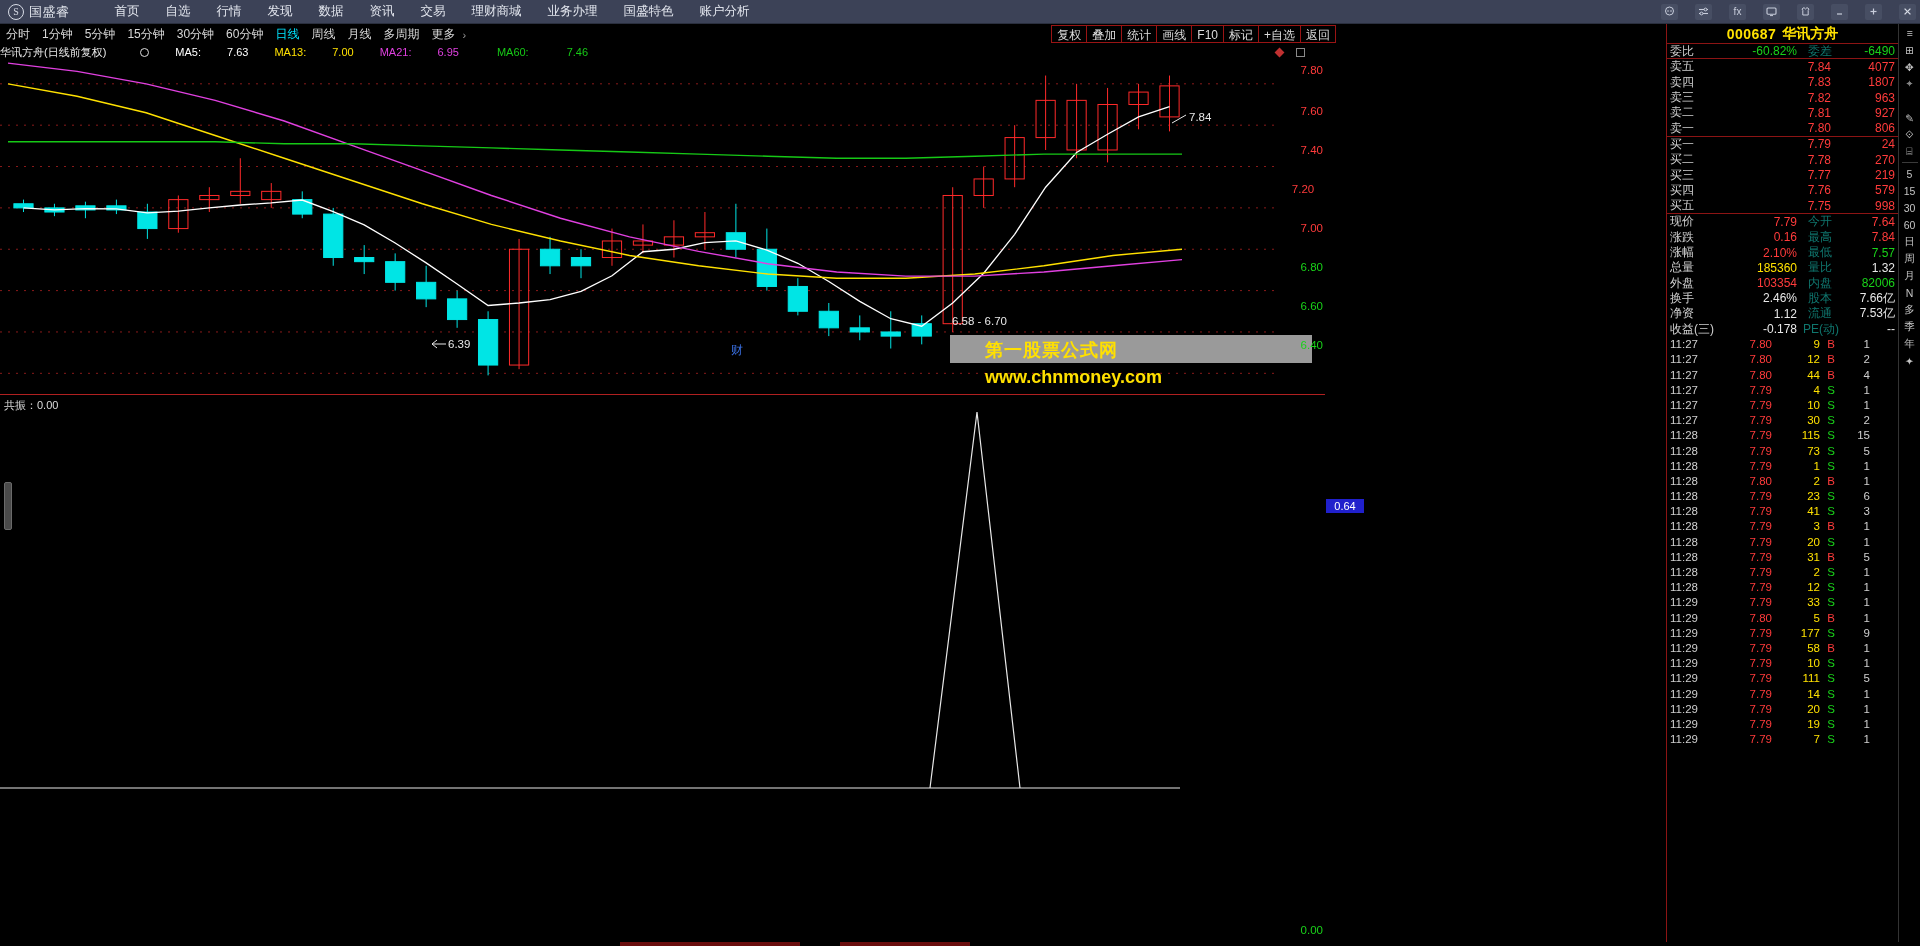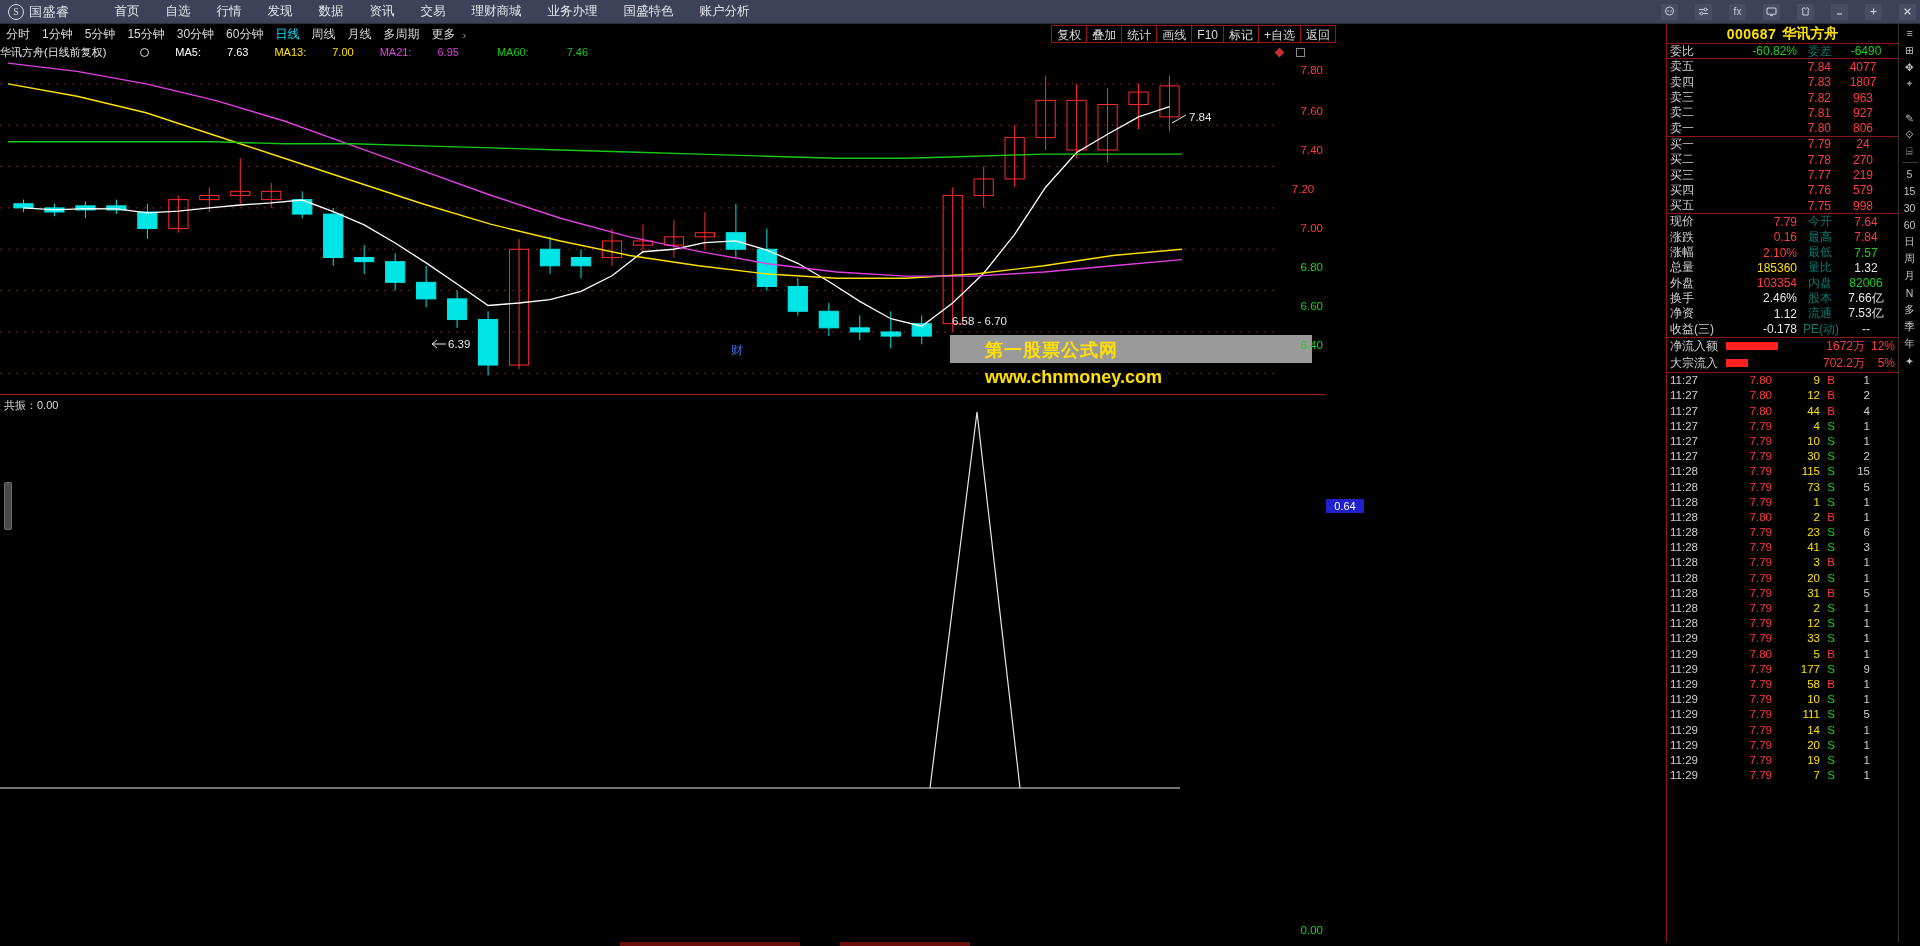--- a/index.html
+++ b/index.html
@@ -118,21 +118,21 @@
   #rp-title .code { letter-spacing:.5px; }
   #rp-title .nm { margin-left:6px; }
 
   .rp-row {
     display:flex; align-items:center; height:15.3px;
     font-size:12px; padding:0 3px;
   }
   .rp-row .lbl { color:#cfcfcf; width:46px; }
   .rp-row .val { flex:1; text-align:right; }
   .rp-row .lbl2 { color:#0f766e; width:40px; text-align:center; padding-left:6px;}
-  .rp-row .val2 { width:58px; text-align:center; }
+  .rp-row .val2 { width:58px; text-align:right; }
   .red { color:#ff3b3b; } .green { color:#19d219; } .white { color:#e8e8e8;}
   .yellow { color:#ffe100; }
 
   #wb-row { border-bottom:1px solid #8c1414; }
   .sep { border-bottom:1px solid #8c1414; }
 
   #flow { border-top:1px solid #8c1414; border-bottom:1px solid #8c1414;}
   .flow-row { display:flex; align-items:center; height:17px; font-size:12px; padding:0 3px;}
   .flow-row .lbl { color:#cfcfcf; width:56px;}
   .flow-bar { height:8px; background:#ff2020; margin-right:4px;}
@@ -532,34 +532,20 @@
         <span class="lbl2">流通</span>
         <span class="val2 white">7.53亿</span>
       </div>
       <div class="rp-row">
         <span class="lbl">收益(三)</span>
         <span class="val white">-0.178</span>
         <span class="lbl2">PE(动)</span>
         <span class="val2 white">--</span>
       </div>
     </div>
-  <div id="flow">
-      <div class="flow-row">
-        <span class="lbl">净流入额</span>
-        <span class="flow-bar" style="width:52px"></span>
-        <span class="v">1672万</span>
-        <span class="p">12%</span>
-      </div>
-      <div class="flow-row">
-        <span class="lbl">大宗流入</span>
-        <span class="flow-bar" style="width:22px"></span>
-        <span class="v">702.2万</span>
-        <span class="p">5%</span>
-      </div>
-    </div>
   <div id="ticks">
       <div class="tick-row">
         <span class="t">11:27</span>
         <span class="pr red">7.80</span>
         <span class="vol yellow">9</span>
         <span class="bs red">B</span>
         <span class="n">1</span>
       </div>
       <div class="tick-row">
         <span class="t">11:27</span>

